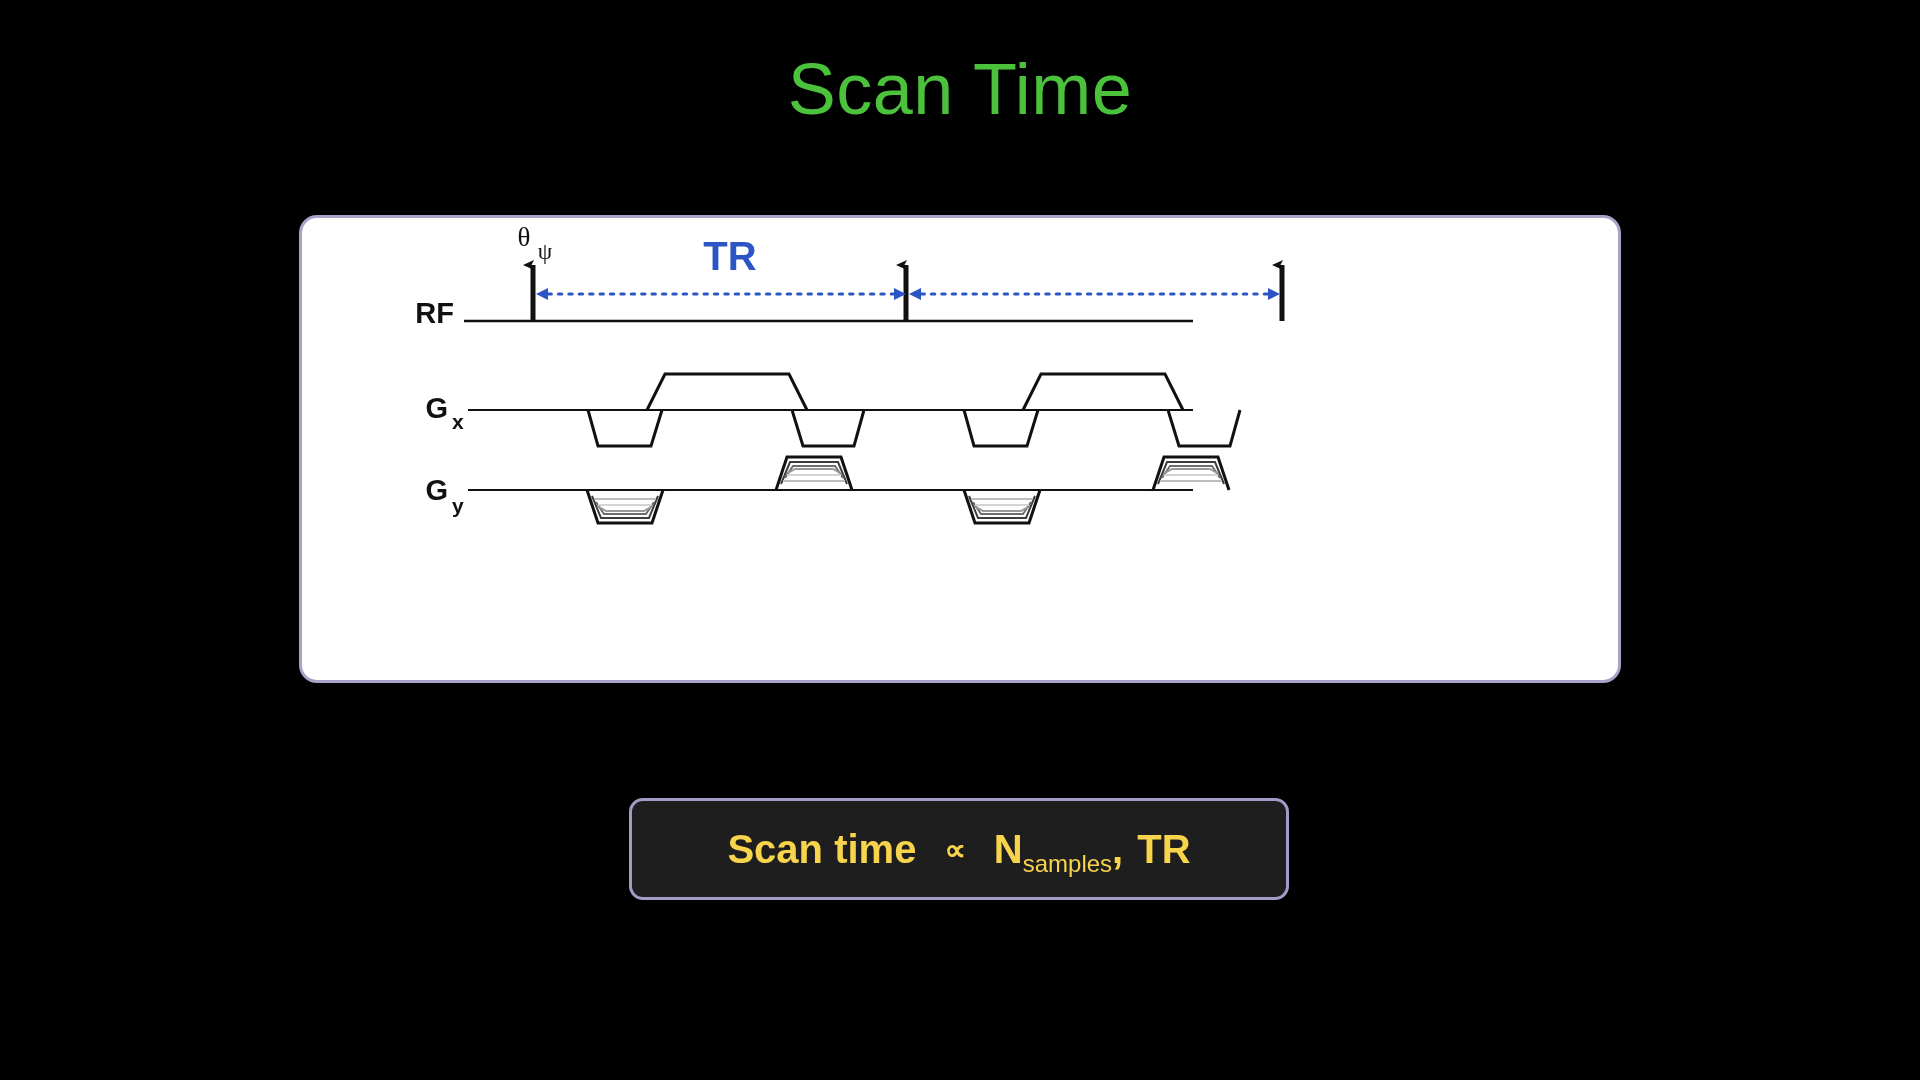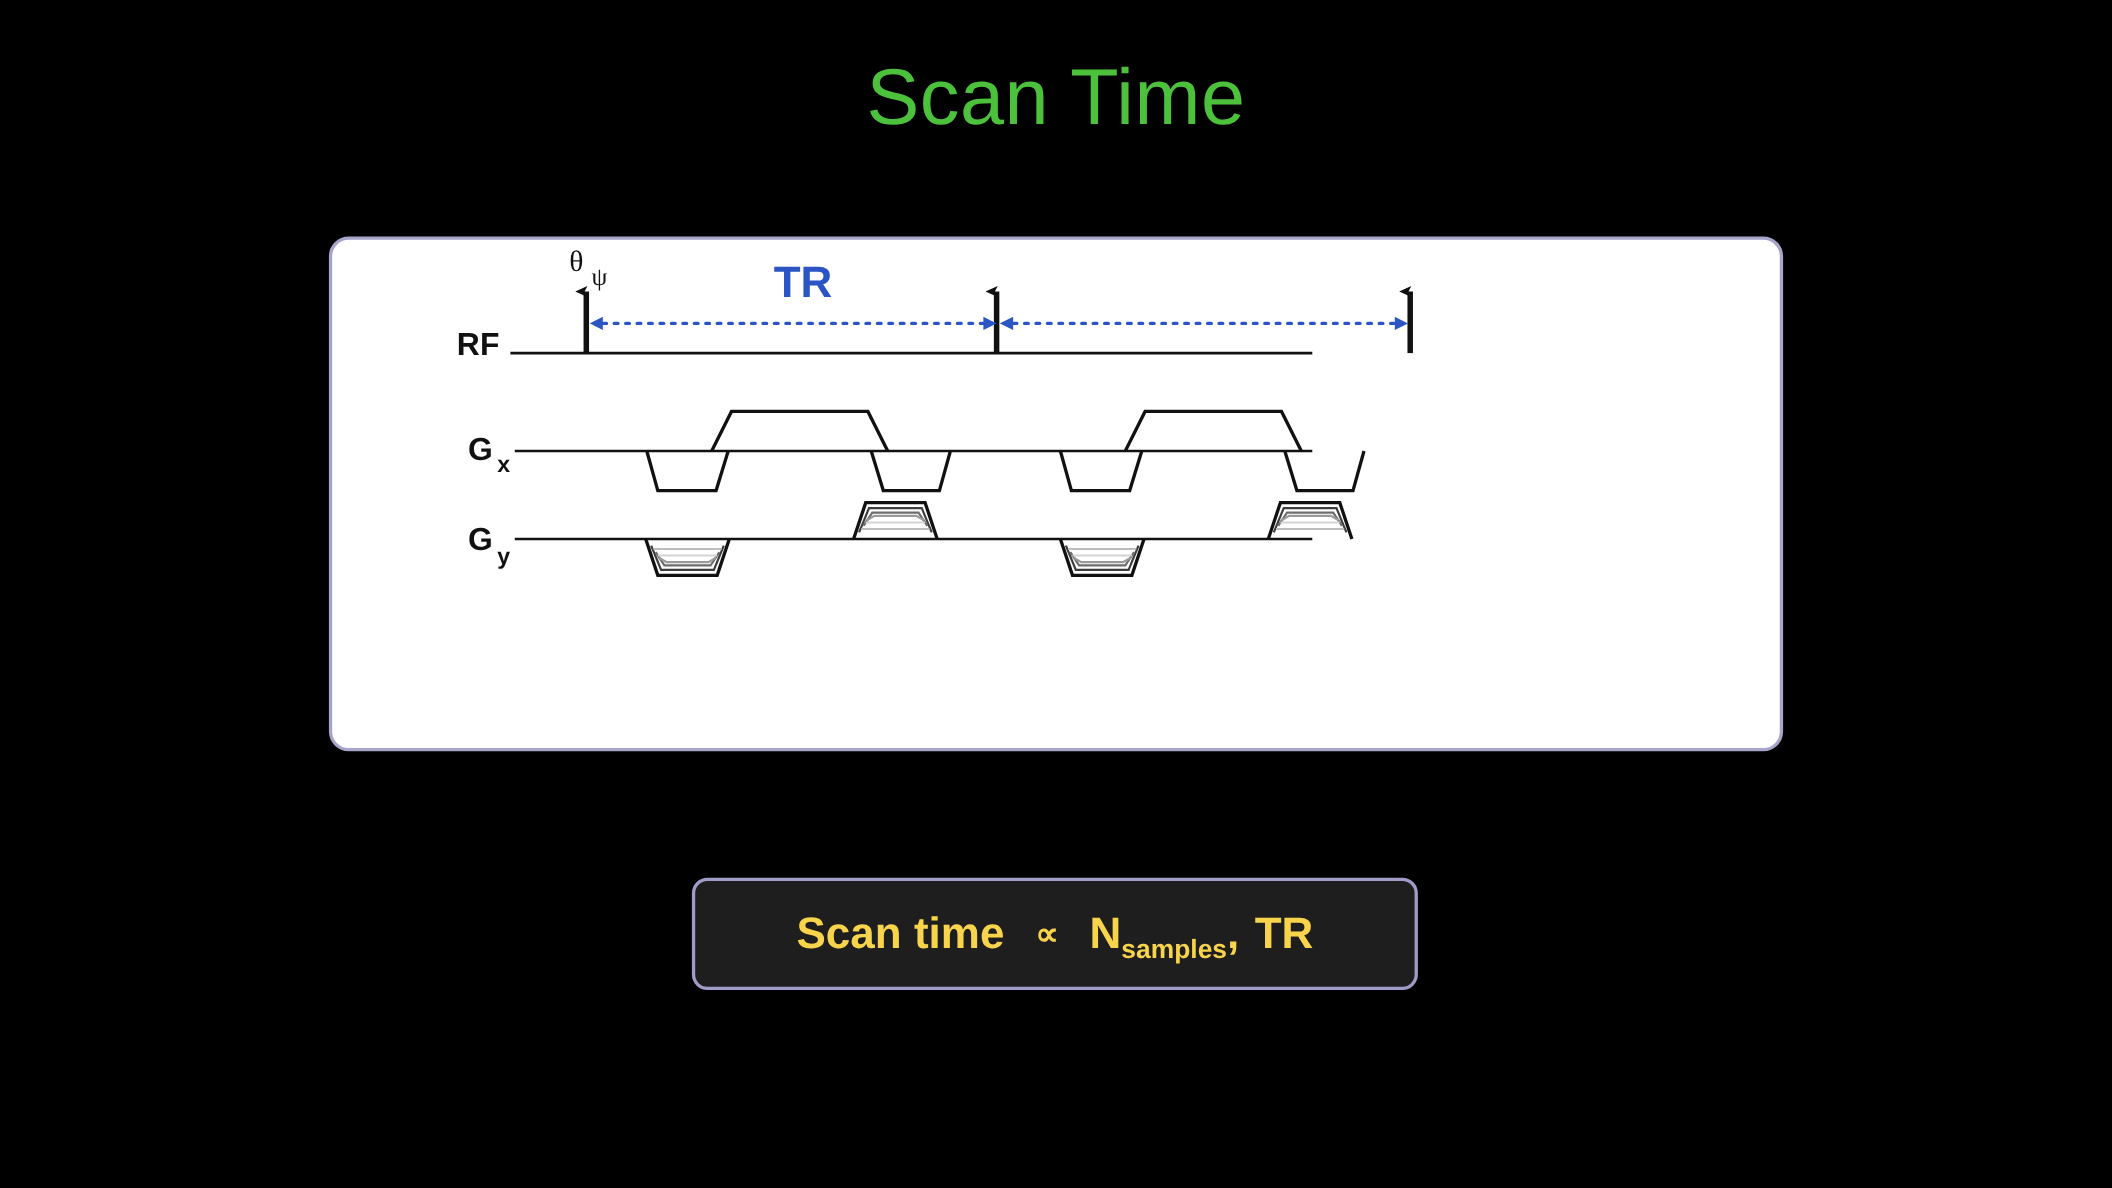--- a/index.html
+++ b/index.html
@@ -91,21 +91,21 @@
     margin: 0 28px;
     position: relative;
     top: -3px;
   }
   #formula-gap { display: inline-block; width: 14px; }
   .sub {
     font-size: 0.60em;
     vertical-align: baseline;
     position: relative;
     top: 9px;
-    font-weight: bold;
+    font-weight: normal;
   }
 </style>
 </head>
 <body>
 
 <div id="slide">
 
   <div id="slide-title">Scan Time</div>
 
   <div id="diagram-panel">

